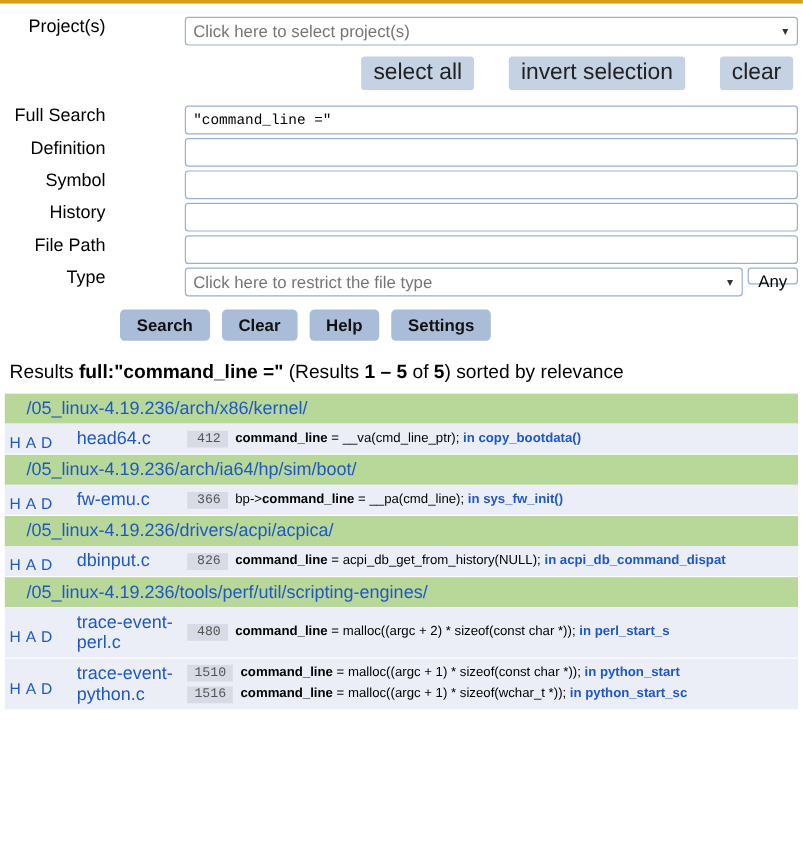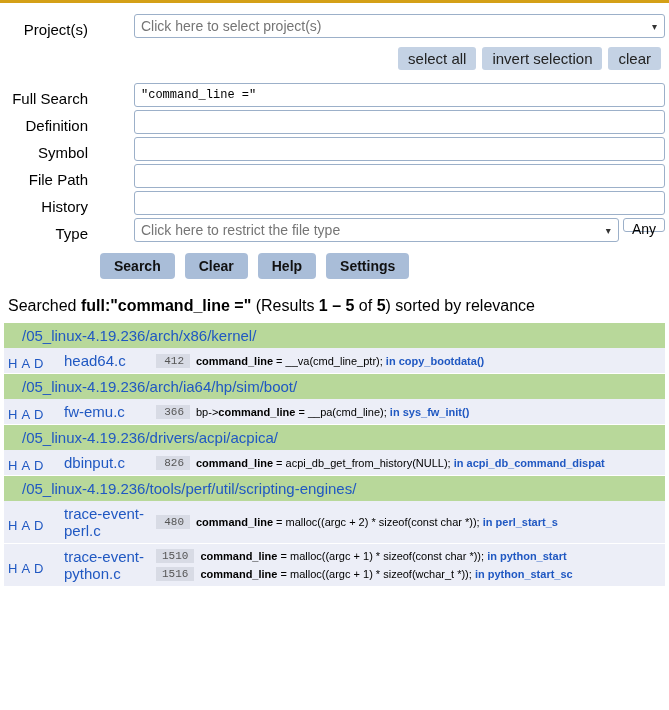--- a/index.html
+++ b/index.html
@@ -7,22 +7,23 @@
     margin: 0;
     font-family: -apple-system, BlinkMacSystemFont, "Segoe UI", Arial, sans-serif;
     font-size: 14px;
     background: #fff;
     color: #000;
     border-top: 3px solid #d4a017;
   }
   .container { padding: 8px 4px 8px 4px; }
   .form-row {
     display: flex;
-    align-items: flex-end;
+    align-items: flex-start;
     margin: 3px 0;
+    gap: 20px;
   }
   .form-label {
     width: 90px;
     text-align: right;
     padding-right: 6px;
     font-size: 15px;
   }
   .form-input-wrap { flex: 1; display: flex; gap: 4px; padding-left: 40px; }
   input[type=text], select.wide {
     flex: 1;
@@ -55,23 +56,24 @@
     padding: 8px 0 18px 96px;
     display: flex;
     gap: 10px;
     align-items: center;
   }
   button.small {
     background: #c4d2e4;
     border: none;
     border-radius: 3px;
     padding: 3px 10px;
-    font-size: 15px;
+    font-size: 19px;
     color: #222;
     cursor: pointer;
+    margin-left: 23px;
   }
   button.main {
     background: #a9bdd8;
     border: none;
     border-radius: 4px;
     padding: 5px 14px;
     font-size: 14px;
     font-weight: 600;
     color: #111;
     cursor: pointer;
@@ -124,21 +126,21 @@
     word-break: break-word;
   }
   .lines {
     flex: 1;
     display: flex;
     flex-direction: column;
     justify-content: center;
   }
   .line {
     display: flex;
-    align-items: center;
+    align-items: flex-start;
     padding: 2px 0;
   }
   .lineno {
     background: #d8dbe5;
     color: #555;
     font-family: "Courier New", monospace;
     font-size: 11px;
     padding: 1px 6px;
     margin-right: 6px;
     min-width: 34px;
@@ -189,28 +191,28 @@
   </div>
 
   <div class="form-row">
     <div class="form-label">Symbol</div>
     <div class="form-input-wrap">
       <input type="text" style="">
     </div>
   </div>
 
   <div class="form-row">
+    <div class="form-label">History</div>
+    <div class="form-input-wrap">
+      <input type="text" style="">
+    </div>
+  </div>
+
+  <div class="form-row">
     <div class="form-label">File Path</div>
-    <div class="form-input-wrap">
-      <input type="text" style="">
-    </div>
-  </div>
-
-  <div class="form-row">
-    <div class="form-label">History</div>
     <div class="form-input-wrap">
       <input type="text" style="">
     </div>
   </div>
 
   <div class="form-row">
     <div class="form-label">Type</div>
     <div class="form-input-wrap">
       <div class="select-wrap">
         <input type="text" style="color: rgb(136, 136, 136);" placeholder="Click here to restrict the file type">
@@ -221,21 +223,21 @@
   </div>
 
   <div class="btn-row-left">
     <button class="main">Search</button>
     <button class="main">Clear</button>
     <button class="main">Help</button>
     <button class="main">Settings</button>
   </div>
 
   <div class="result-summary">
-    <span>Searched </span><b>full:"command_line ="</b><span> (Results </span><b>1 – 5</b><span> of </span><b>5</b><span>) sorted by relevance</span>
+    <span>Results </span><b>full:"command_line ="</b><span> (Results </span><b>1 – 5</b><span> of </span><b>5</b><span>) sorted by relevance</span>
   </div>
 
   <div class="results" id="results">
       <div class="dir-row"><a href="#">/05_linux-4.19.236/arch/x86/kernel/</a></div>
       <div class="file-row">
         <div class="had">
           <a href="#">H</a>
           <a href="#">A</a>
           <a href="#">D</a>
         </div>

